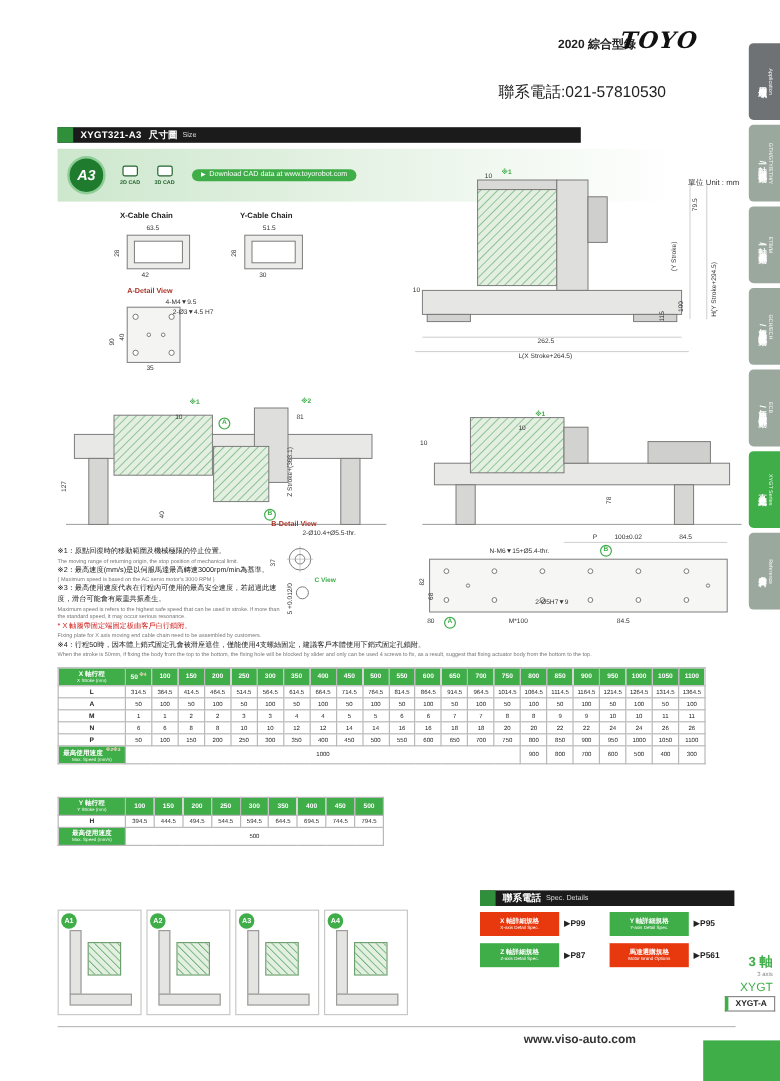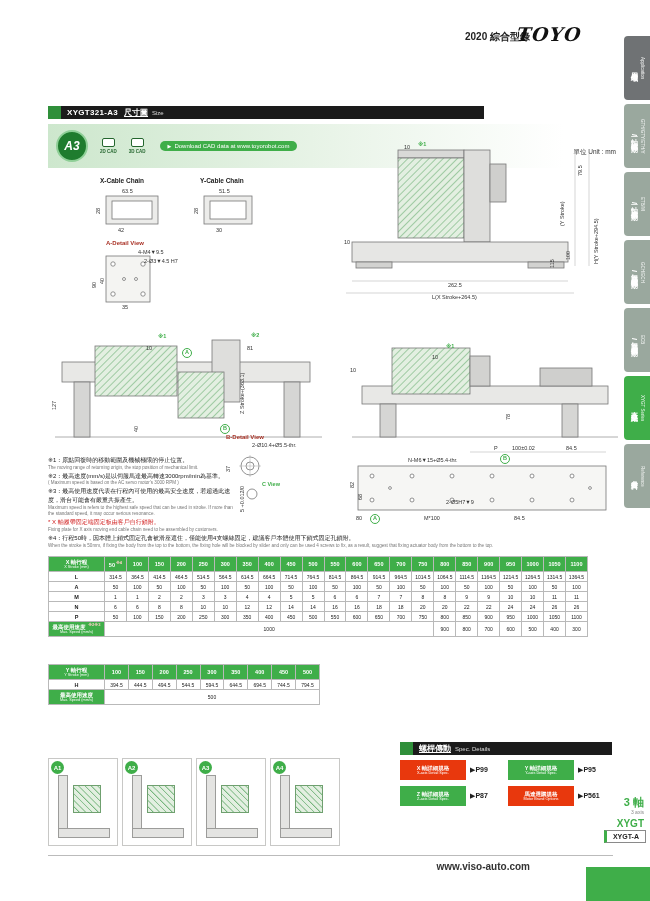--- a/index.html
+++ b/index.html
@@ -21,21 +21,21 @@
   .side-tab.normal{background:#9aa89e;}
   .side-tab.dark{background:#6f7274;}
   .side-tab.active{background:#3fae49;}
   .side-tab .zh{writing-mode:vertical-rl;font-size:7px;font-weight:bold;letter-spacing:1px;}
   .side-tab .en{writing-mode:vertical-rl;font-size:4.5px;opacity:.92;}
 
   
   .black-bar{display:flex;align-items:center;height:13px;background:#1b1b1b;}
   .bar-green{width:13px;height:13px;background:#2f8f3a;flex:0 0 auto;}
   .bar-model{color:#fff;font-size:8px;font-weight:bold;margin-left:6px;letter-spacing:.3px;}
-  .bar-title-zh{color:#fff;font-size:8px;font-weight:bold;margin-left:6px;text-decoration:underline;}
+  .bar-title-zh{color:#fff;font-size:8px;font-weight:bold;margin-left:6px;}
   .bar-title-en{color:#ddd;font-size:6px;margin-left:4px;}
 
   
   .cad-banner{position:absolute;left:48px;top:124px;width:516px;height:44px;
               background:linear-gradient(90deg,#cde7cd 0%,#e9f4e8 55%,#ffffff 100%);
               display:flex;align-items:center;}
   .a3-badge{width:32px;height:32px;border-radius:50%;background:#1f7c2e;border:2px solid #8fcf97;
             color:#fff;font-weight:bold;font-style:italic;font-size:12px;display:flex;align-items:center;
             justify-content:center;margin-left:8px;}
   .cad-item{display:flex;flex-direction:column;align-items:center;margin-left:12px;}
@@ -95,31 +95,32 @@
   .spec-box .en{font-size:3.8px;}
   .spec-page{font-size:7px;font-weight:bold;color:#222;margin-left:4px;}
 
   .footer-line{position:absolute;left:48px;top:855px;width:565px;border-top:1px solid #bbb;}
   .website{position:absolute;top:861px;right:120px;font-size:10px;font-weight:bold;color:#333;}
   .corner-green{position:absolute;right:0;bottom:0;width:64px;height:34px;background:#3fae49;}
 
   .axis3{position:absolute;right:6px;top:792px;width:46px;text-align:right;line-height:1.15;}
   .axis3 .n{color:#3fae49;font-size:11px;font-weight:bold;text-align:center;}
   .axis3 .e{color:#888;font-size:5px;display:block;}
-  .axis3 .s{color:#3fae49;font-size:10px;font-weight:bold;display:block;margin-top:2px;}
+  .axis3 .s{color:#3fae49;font-size:10px;font-weight:normal;display:block;margin-top:2px;}
   .model-tab{position:absolute;right:4px;top:830px;border:1px solid #8a8a8a;border-left:3px solid #3fae49;
              font-size:7px;font-weight:bold;color:#222;padding:2px 6px;background:#fff;}
 </style>
 </head>
 <body>
 
 <div class="page">
 
   <div class="catalog-line">2020 綜合型錄</div>
   <div class="logo">TOYO</div>
+  <div class="phone">聯系電話:021-57810530</div>
   <div class="unit-label">單位 Unit : mm</div>
 
   <div id="side-tabs">
       <div class="side-tab dark" style="top: 36px; height: 64px;">
         <span class="zh">應用領域</span>
         <span class="en">Application</span>
       </div>
       <div class="side-tab normal" style="top: 104px; height: 64px;">
         <span class="zh">一軸/螺桿傳動</span>
         <span class="en">GTH/GTY/ETH/Y</span>
@@ -554,21 +555,21 @@
     <span class="combo-badge">A4</span>
     <div class="combo-sketch">
         <div class="cs-v"></div>
         <div class="cs-h"></div>
         <div class="cs-hatch"></div>
       </div>
   </div>
 
   <div class="black-bar abs" style="left:400px;top:742px;width:212px;">
     <span class="bar-green"></span>
-    <span class="bar-title-zh">螺桿傳動</span>
+    <span class="bar-title-zh">聯系電話</span>
     <span class="bar-title-en">Spec. Details</span>
   </div>
   <div class="spec-grid" id="spec-grid">
       <div class="spec-item">
         <div class="spec-box red">
           <span class="zh">X 軸詳細規格</span>
           <span class="en">X-axis Detail Spec.</span>
         </div>
         <span class="spec-page">▶P99</span>
       </div>

